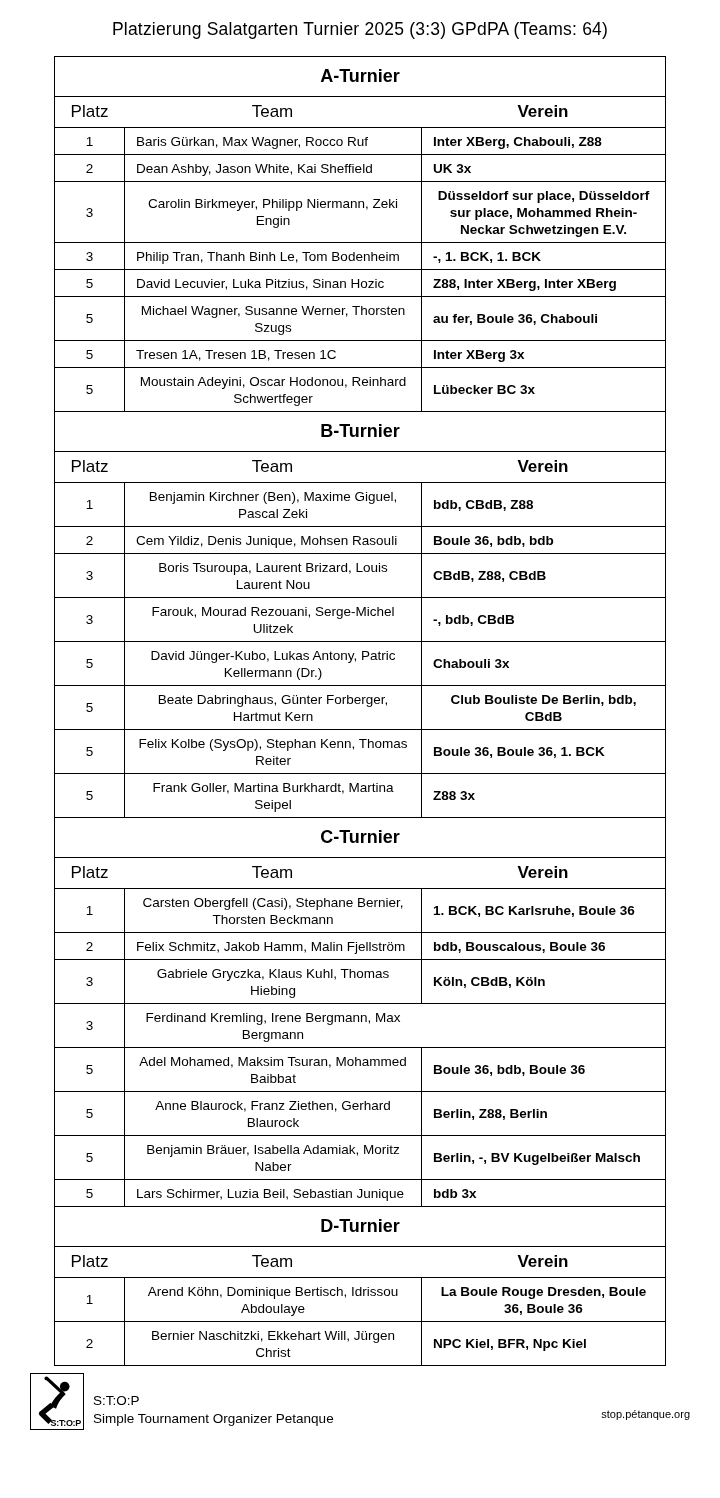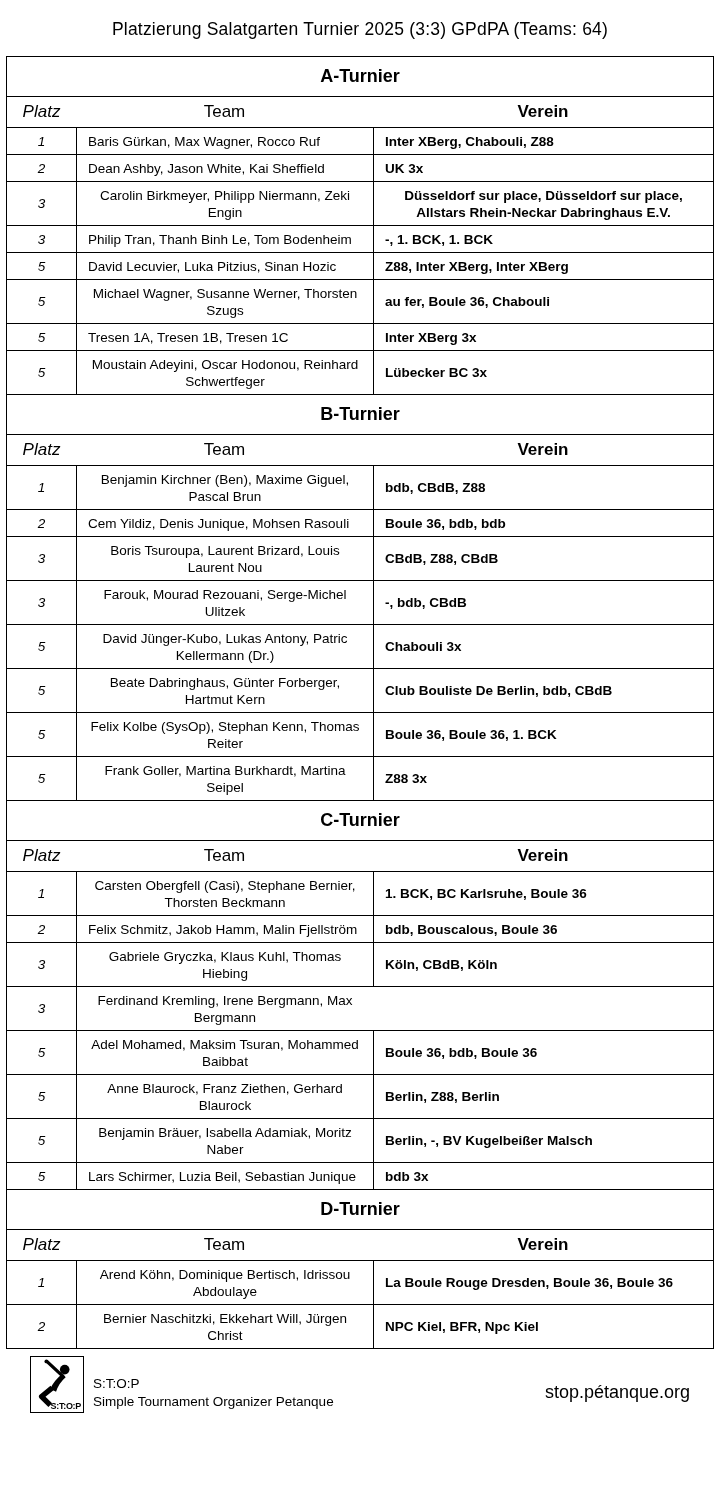--- a/index.html
+++ b/index.html
@@ -11,41 +11,41 @@
     position: relative;
   }
   .title {
     text-align: center;
     font-size: 17.5px;
     padding-top: 19px;
     letter-spacing: 0.2px;
   }
   .results-table {
     margin: 16px auto 0 auto;
-    width: 708px;
+    width: 612px;
     border: 1.5px solid #000;
     background: #fff;
   }
   .trow { display: flex; }
   .trow + .trow { border-top: 1px solid #000; }
   .sec-header {
     justify-content: center;
     align-items: center;
     font-weight: bold;
     font-size: 18px;
     padding: 9px 0;
   }
   .col-header .cell {
     display: flex;
     justify-content: center;
     align-items: center;
     font-size: 17px;
     padding: 5px 0;
   }
-  .c-platz  { width: 69px;  flex: 0 0 auto; font-style: italic; }
+  .c-platz  { width: 69px;  flex: 0 0 auto; }
   .c-team   { width: 297px; flex: 0 0 auto; }
   .c-verein { flex: 1 1 auto; font-weight: bold; }
   .data-row .cell {
     display: flex;
     align-items: center;
     font-size: 13.5px;
     line-height: 17px;
     padding: 4.5px 11px;
   }
   .data-row .c-platz { justify-content: center; padding: 4.5px 0; }
@@ -74,21 +74,21 @@
     letter-spacing: -0.3px;
   }
   .app-text {
     margin-left: 9px;
     font-size: 13.5px;
     line-height: 18px;
     padding-bottom: 2px;
   }
   .website {
     margin-left: auto;
-    font-size: 18px;
+    font-size: 11px;
     padding-bottom: 10px;
   }
 </style>
 </head>
 <body>
 
 <div class="title">Platzierung Salatgarten Turnier 2025 (3:3) GPdPA (Teams: 64)</div>
 
 <div class="results-table">
   <div class="trow sec-header">
@@ -108,21 +108,21 @@
 
   <div class="trow data-row">
     <div class="cell c-platz">2</div>
     <div class="cell c-team">Dean Ashby, Jason White, Kai Sheffield</div>
     <div class="cell c-verein">UK 3x</div>
   </div>
 
   <div class="trow data-row">
     <div class="cell c-platz">3</div>
     <div class="cell c-team">Carolin Birkmeyer, Philipp Niermann, Zeki Engin</div>
-    <div class="cell c-verein">Düsseldorf sur place, Düsseldorf sur place, Allstars Rhein-Neckar Dabringhaus E.V.</div>
+    <div class="cell c-verein">Düsseldorf sur place, Düsseldorf sur place, Mohammed Rhein-Neckar Schwetzingen E.V.</div>
   </div>
 
   <div class="trow data-row">
     <div class="cell c-platz">3</div>
     <div class="cell c-team">Philip Tran, Thanh Binh Le, Tom Bodenheim</div>
     <div class="cell c-verein">-, 1. BCK, 1. BCK</div>
   </div>
 
   <div class="trow data-row">
     <div class="cell c-platz">5</div>
@@ -152,21 +152,21 @@
     <span>B-Turnier</span>
   </div>
   <div class="trow col-header">
     <div class="cell c-platz">Platz</div>
     <div class="cell c-team">Team</div>
     <div class="cell c-verein">Verein</div>
   </div>
 
   <div class="trow data-row">
     <div class="cell c-platz">1</div>
-    <div class="cell c-team">Benjamin Kirchner (Ben), Maxime Giguel, Pascal Brun</div>
+    <div class="cell c-team">Benjamin Kirchner (Ben), Maxime Giguel, Pascal Zeki</div>
     <div class="cell c-verein">bdb, CBdB, Z88</div>
   </div>
 
   <div class="trow data-row">
     <div class="cell c-platz">2</div>
     <div class="cell c-team">Cem Yildiz, Denis Junique, Mohsen Rasouli</div>
     <div class="cell c-verein">Boule 36, bdb, bdb</div>
   </div>
 
   <div class="trow data-row">

